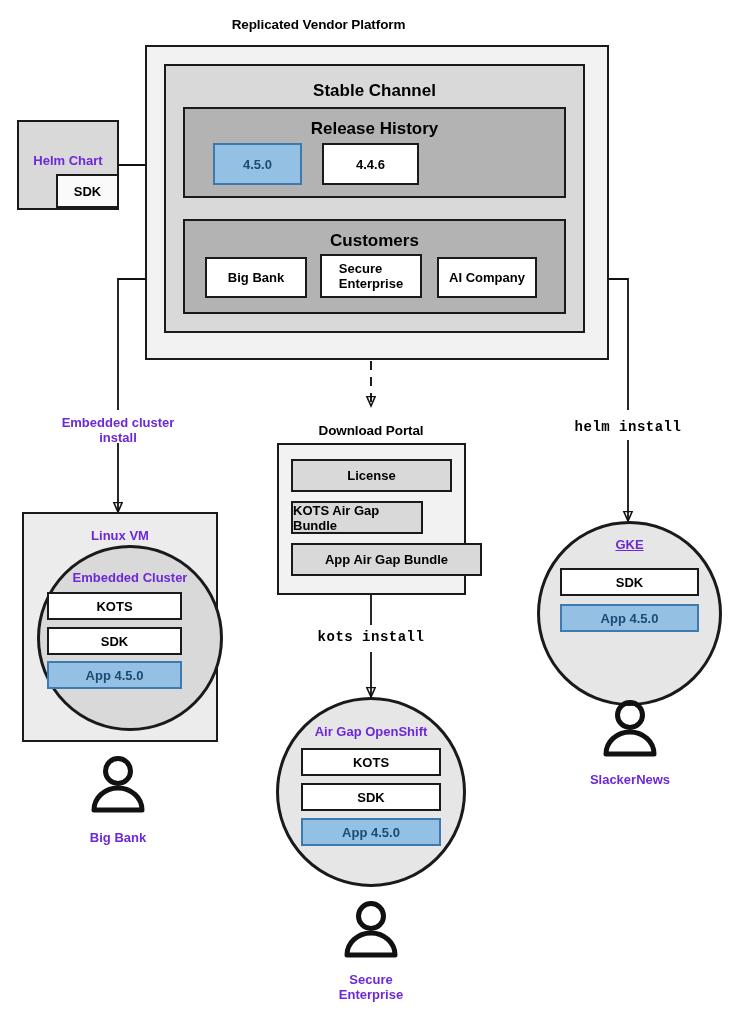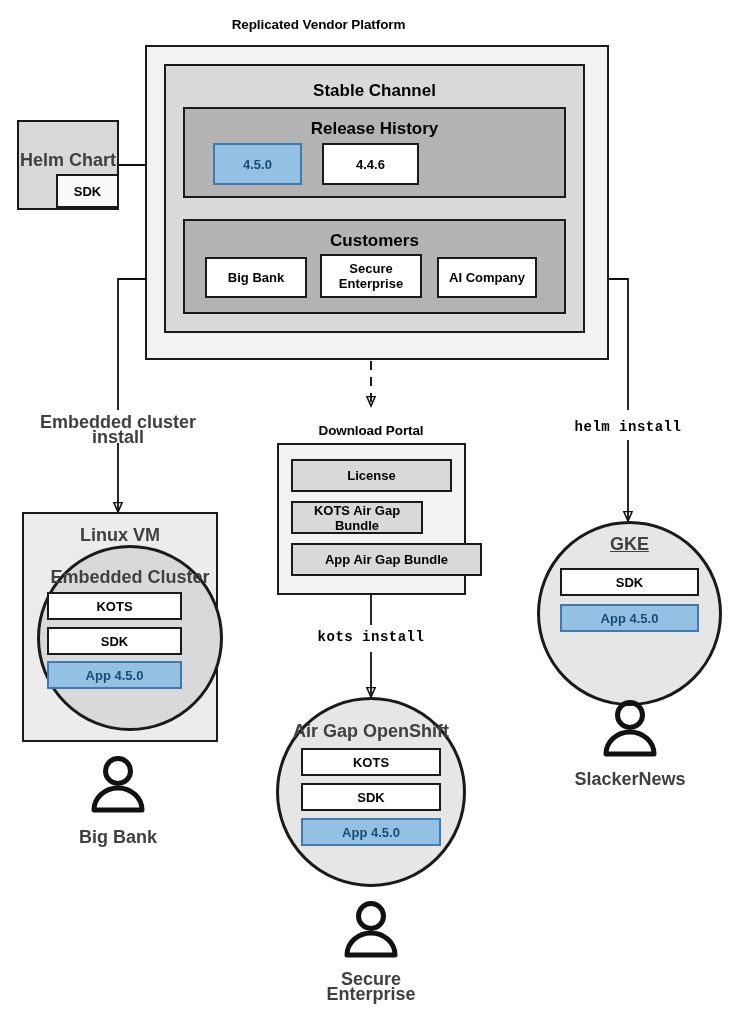--- a/index.html
+++ b/index.html
@@ -19,24 +19,24 @@
     position: absolute;
     left: 0; top: 0;
     width: 734px;
     height: 1026px;
   }
   .abs { position: absolute; box-sizing: border-box; }
 
   
   .label {
     font-weight: bold;
-    font-size: 18px;
+    font-size: 13px;
     line-height: 15px;
     text-align: center;
-    color: #404040;
+    color: #6d28d9;
     white-space: pre-line;
   }
   .title-text {
     font-weight: bold;
     font-size: 13.5px;
     text-align: center;
     letter-spacing: -0.1px;
   }
   .mono {
     font-family: "Liberation Mono", "DejaVu Sans Mono", monospace;
@@ -63,21 +63,20 @@
     color: #000;
   }
 
   
   .box {
     border: 2px solid #1a1a1a;
     background: #ffffff;
     display: flex;
     align-items: center;
     justify-content: center;
-    text-align: center;
     font-weight: bold;
     font-size: 13px;
     line-height: 15px;
   }
   .box-grey { background: #d9d9d9; }
   .box-blue {
     background: #93c0e3;
     border: 2px solid #3d7ab0;
     color: #1b4a73;
   }

